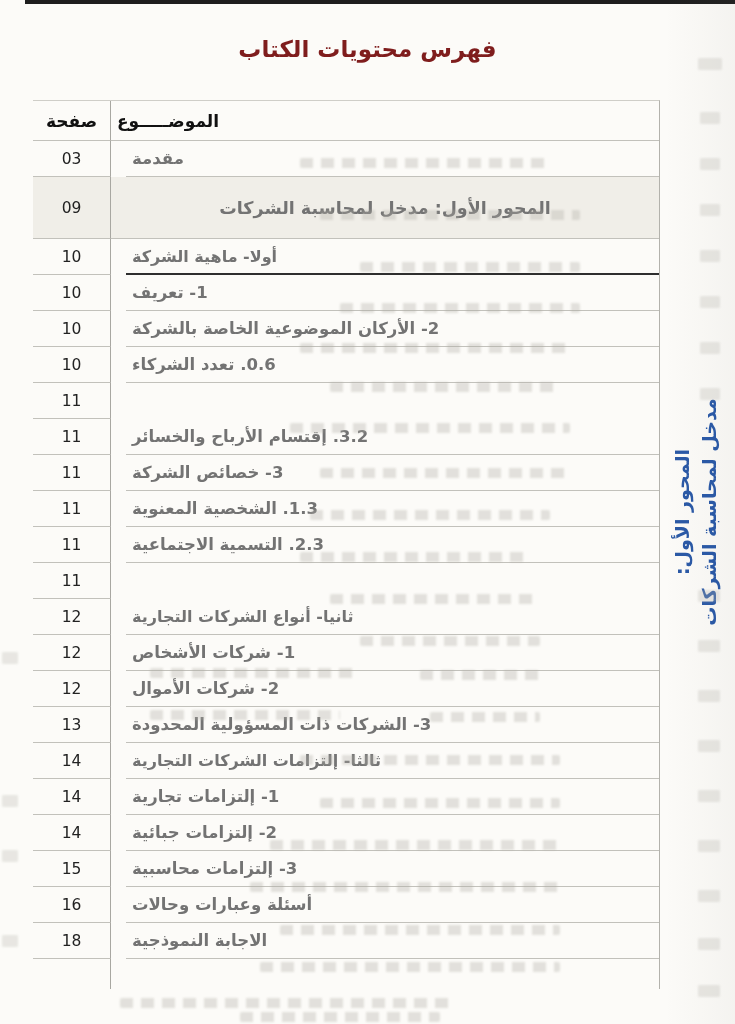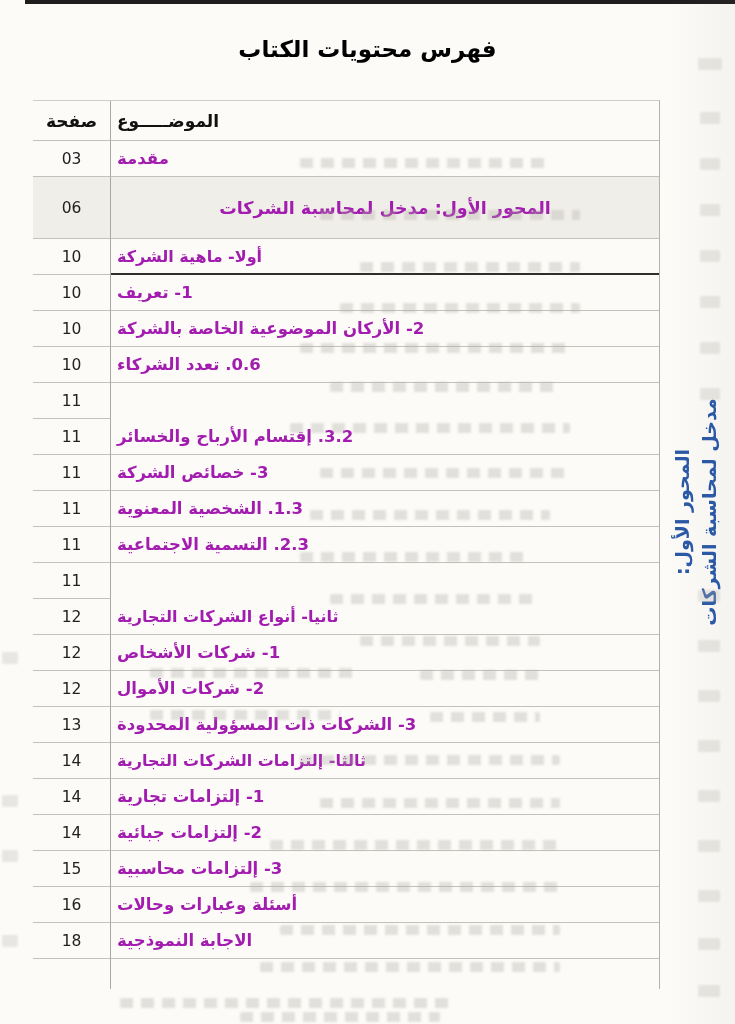--- a/index.html
+++ b/index.html
@@ -5,34 +5,34 @@
   html,body{margin:0;padding:0;}
   body{width:735px;height:1024px;overflow:hidden;background:#f5f4f1;
        font-family:"DejaVu Sans",sans-serif;}
   .page{position:relative;width:735px;height:1024px;background:#fcfbf8;overflow:hidden;}
   
   .scan-edge{position:absolute;top:0;left:25px;right:0;height:4px;background:#1e1e1e;}
   
   .margin-tint{position:absolute;top:0;right:0;width:70px;height:100%;
        background:linear-gradient(90deg,rgba(0,0,0,0) 0%,rgba(120,118,110,.06) 100%);}
   .title{position:absolute;top:36px;left:0;width:735px;margin:0;text-align:center;
-       font-size:23px;font-weight:700;color:#000000;letter-spacing:.5px;}
+       font-size:23px;font-weight:700;color:#7f1d1d;letter-spacing:.5px;}
   
   .toc{position:absolute;left:33px;top:100px;width:627px;}
   .row{display:flex;flex-direction:row;border-right:1px solid #b3b2ac;}
   .row.header{border-top:1px solid #cfcec8;}
   .pagecol{width:77px;flex:0 0 77px;display:flex;align-items:center;justify-content:center;
        border-right:1px solid #a8a7a1;border-bottom:1px solid #c2c1bb;
        font-size:15.5px;color:#222;text-align:right;}
   .topiccol{flex:1;display:flex;align-items:center;justify-content:flex-end;
        direction:rtl;text-align:right;border-bottom:1px solid #c2c1bb;
-       font-size:16.5px;font-weight:700;color:#a21caf;padding-left:6px;}
+       font-size:16.5px;font-weight:700;color:#737373;padding-left:6px;}
   .row.header .pagecol,.row.header .topiccol{font-size:17px;font-weight:700;color:#111;}
   .row.header{height:40px;}
-  .row.normal{height:36px;}
+  .row.normal{height:36px;gap:15px;}
   .row.chapter{height:62px;background:#f0eee8;}
   .row.chapter .topiccol{justify-content:center;text-align:center;padding:0;font-size:17.5px;}
   .level-plain .topiccol{padding-right:10px;}
   .level-section .topiccol{padding-right:50px;font-size:16px;}
   .level-item .topiccol{padding-right:86px;}
   .level-sub .topiccol{padding-right:50px;}
   .thick .topiccol{border-bottom:2.5px solid #2e2e2e;}
   .row.tail{height:30px;}
   .row.tail .pagecol,.row.tail .topiccol{border-bottom:none;}
   
@@ -59,21 +59,21 @@
     <div class="row header">
       <div class="pagecol">صفحة</div>
       <div class="topiccol">الموضـــــوع</div>
     </div>
     <div id="rows">
         <div class="row normal level-plain">
           <div class="pagecol">03</div>
           <div class="topiccol">مقدمة</div>
         </div>
         <div class="row chapter level-chapter">
-          <div class="pagecol">06</div>
+          <div class="pagecol">09</div>
           <div class="topiccol">المحور الأول: مدخل لمحاسبة الشركات</div>
         </div>
         <div class="row normal level-section thick">
           <div class="pagecol">10</div>
           <div class="topiccol">أولا- ماهية الشركة</div>
         </div>
         <div class="row normal level-item">
           <div class="pagecol">10</div>
           <div class="topiccol">1- تعريف</div>
         </div>

